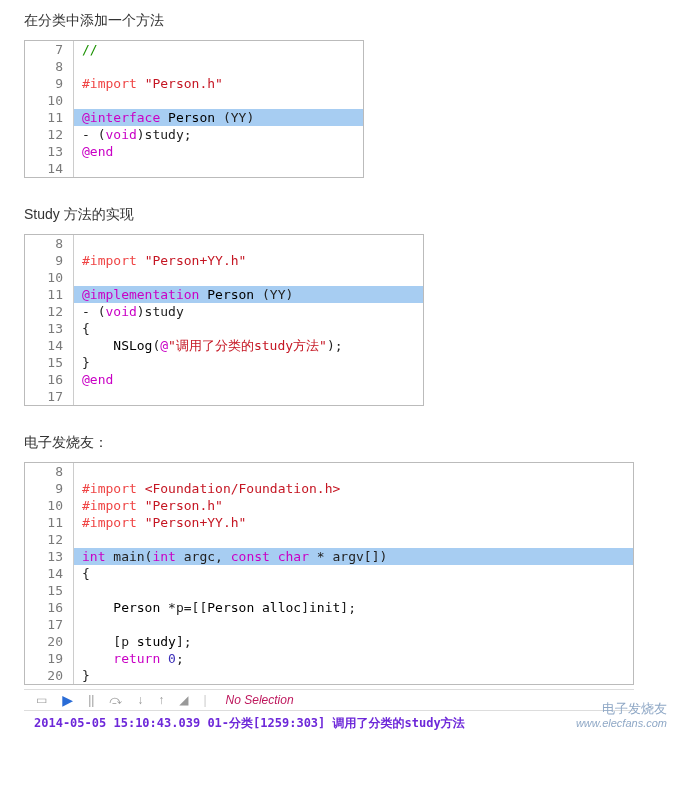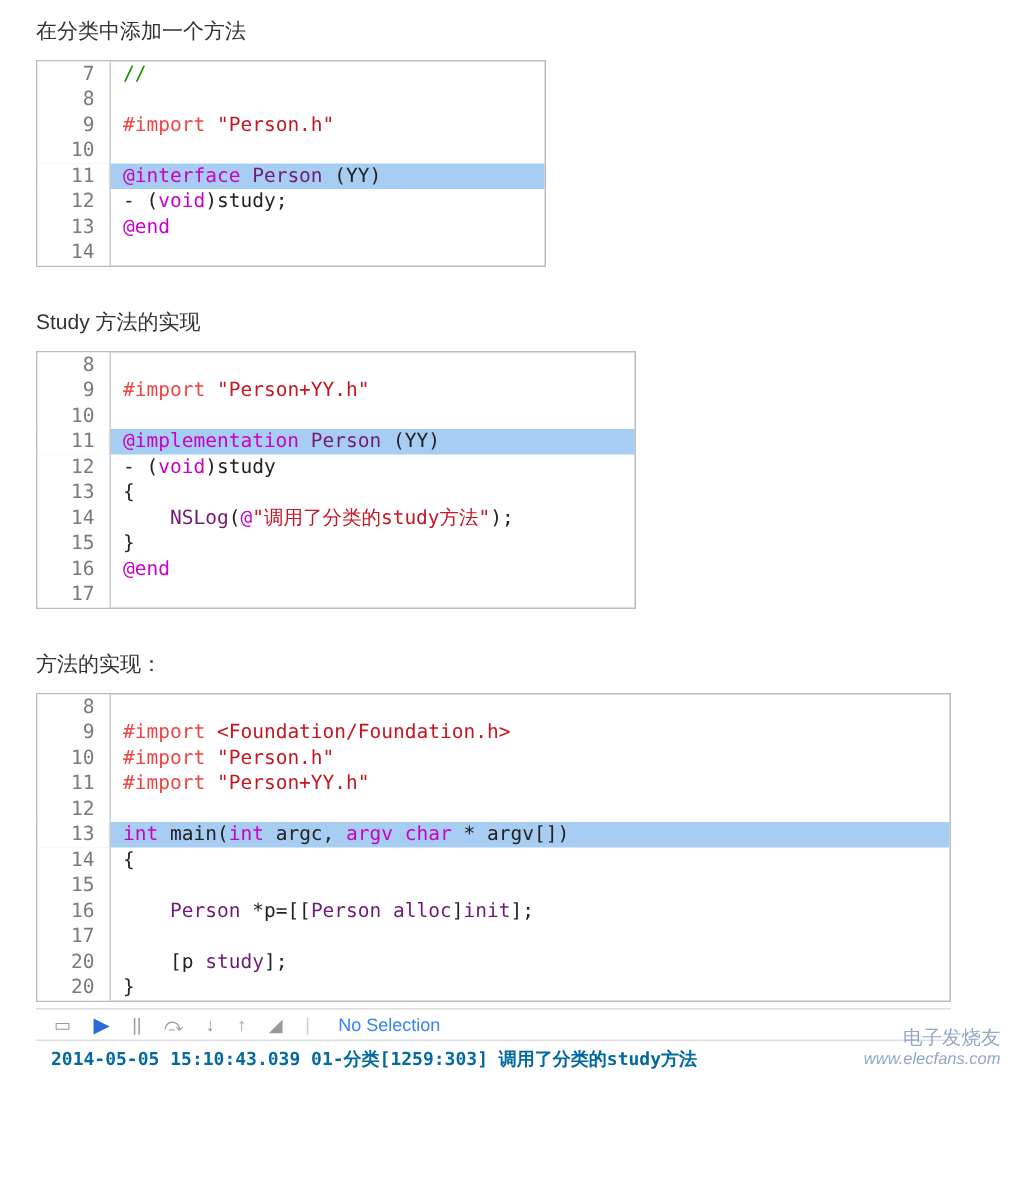--- a/index.html
+++ b/index.html
@@ -45,47 +45,47 @@
     }
     .code {
       padding-left: 8px;
       white-space: pre;
       color: #333;
     }
     .hl-cur { background: #a7cdf2; }
     .kw  { color: #c900c5; }      
     .dir { color: #ef4444; }      
     .str { color: #c51623; }      
-    .typ { color: #701a75; }      
+    .typ { color: #000000; }      
     .cmt { color: #1a9100; }      
     .num { color: #3b2db8; }      
     .plain { color: #222; }
 
     .toolbar {
       border-top: 1px solid #ddd;
       border-bottom: 1px solid #ddd;
       height: 22px;
       display: flex;
       align-items: center;
       gap: 15px;
       padding: 0 12px;
       color: #888;
       font-size: 12px;
       margin-top: 2px;
     }
     .tb-btn { color: #999; cursor: pointer; }
     .tb-btn.active { color: #2a6cd6; }
     .tb-sep { color: #ccc; }
-    .tb-label { color: #3b82f6; margin-left: 4px; }
+    .tb-label { color: #be185d; margin-left: 4px; font-style: italic; }
     .console-out {
       padding: 4px 10px;
       font-family: Menlo, Consolas, monospace;
       font-size: 12px;
       font-weight: bold;
-      color: #0369a1;
+      color: #6d28d9;
     }
     .watermark {
       position: absolute;
       right: 22px;
       bottom: 6px;
       color: #8fa8c6;
       font-size: 11px;
       text-align: right;
       line-height: 1.2;
       font-style: italic;
@@ -186,21 +186,21 @@
       <div class="divider"></div>
       <div class="code"><span class="kw">@end</span></div>
     </div>
     <div class="code-line">
       <div class="gutter">17</div>
       <div class="divider"></div>
       <div class="code"></div>
     </div>
   </div>
 
-<div class="section-title">方法的实现：</div>
+<div class="section-title">电子发烧友：</div>
 <div class="code-block" id="block3" style="width:610px; margin-bottom:4px;">
     <div class="code-line">
       <div class="gutter">8</div>
       <div class="divider"></div>
       <div class="code"></div>
     </div>
     <div class="code-line">
       <div class="gutter">9</div>
       <div class="divider"></div>
       <div class="code"><span class="dir">#import </span><span class="str">&lt;Foundation/Foundation.h&gt;</span></div>
@@ -216,21 +216,21 @@
       <div class="code"><span class="dir">#import </span><span class="str">"Person+YY.h"</span></div>
     </div>
     <div class="code-line">
       <div class="gutter">12</div>
       <div class="divider"></div>
       <div class="code"></div>
     </div>
     <div class="code-line hl-cur">
       <div class="gutter">13</div>
       <div class="divider"></div>
-      <div class="code"><span class="kw">int</span><span class="plain"> main(</span><span class="kw">int</span><span class="plain"> argc, </span><span class="kw">argv</span><span class="plain"> </span><span class="kw">char</span><span class="plain"> * argv[])</span></div>
+      <div class="code"><span class="kw">int</span><span class="plain"> main(</span><span class="kw">int</span><span class="plain"> argc, </span><span class="kw">const</span><span class="plain"> </span><span class="kw">char</span><span class="plain"> * argv[])</span></div>
     </div>
     <div class="code-line">
       <div class="gutter">14</div>
       <div class="divider"></div>
       <div class="code"><span class="plain">{</span></div>
     </div>
     <div class="code-line">
       <div class="gutter">15</div>
       <div class="divider"></div>
       <div class="code"></div>
@@ -241,20 +241,25 @@
       <div class="code"><span class="plain">    </span><span class="typ">Person</span><span class="plain"> *p=[[</span><span class="typ">Person</span><span class="plain"> </span><span class="typ">alloc</span><span class="plain">]</span><span class="typ">init</span><span class="plain">];</span></div>
     </div>
     <div class="code-line">
       <div class="gutter">17</div>
       <div class="divider"></div>
     </div>
     <div class="code-line">
       <div class="gutter">20</div>
       <div class="divider"></div>
       <div class="code"><span class="plain">    [p </span><span class="typ">study</span><span class="plain">];</span></div>
+    </div>
+    <div class="code-line">
+      <div class="gutter">19</div>
+      <div class="divider"></div>
+      <div class="code"><span class="plain">    </span><span class="kw">return</span><span class="plain"> </span><span class="num">0</span><span class="plain">;</span></div>
     </div>
     <div class="code-line">
       <div class="gutter">20</div>
       <div class="divider"></div>
       <div class="code"><span class="plain">}</span></div>
     </div>
   </div>
 
 <div class="toolbar" style="width:610px;">
   <span class="tb-btn">▭</span>

